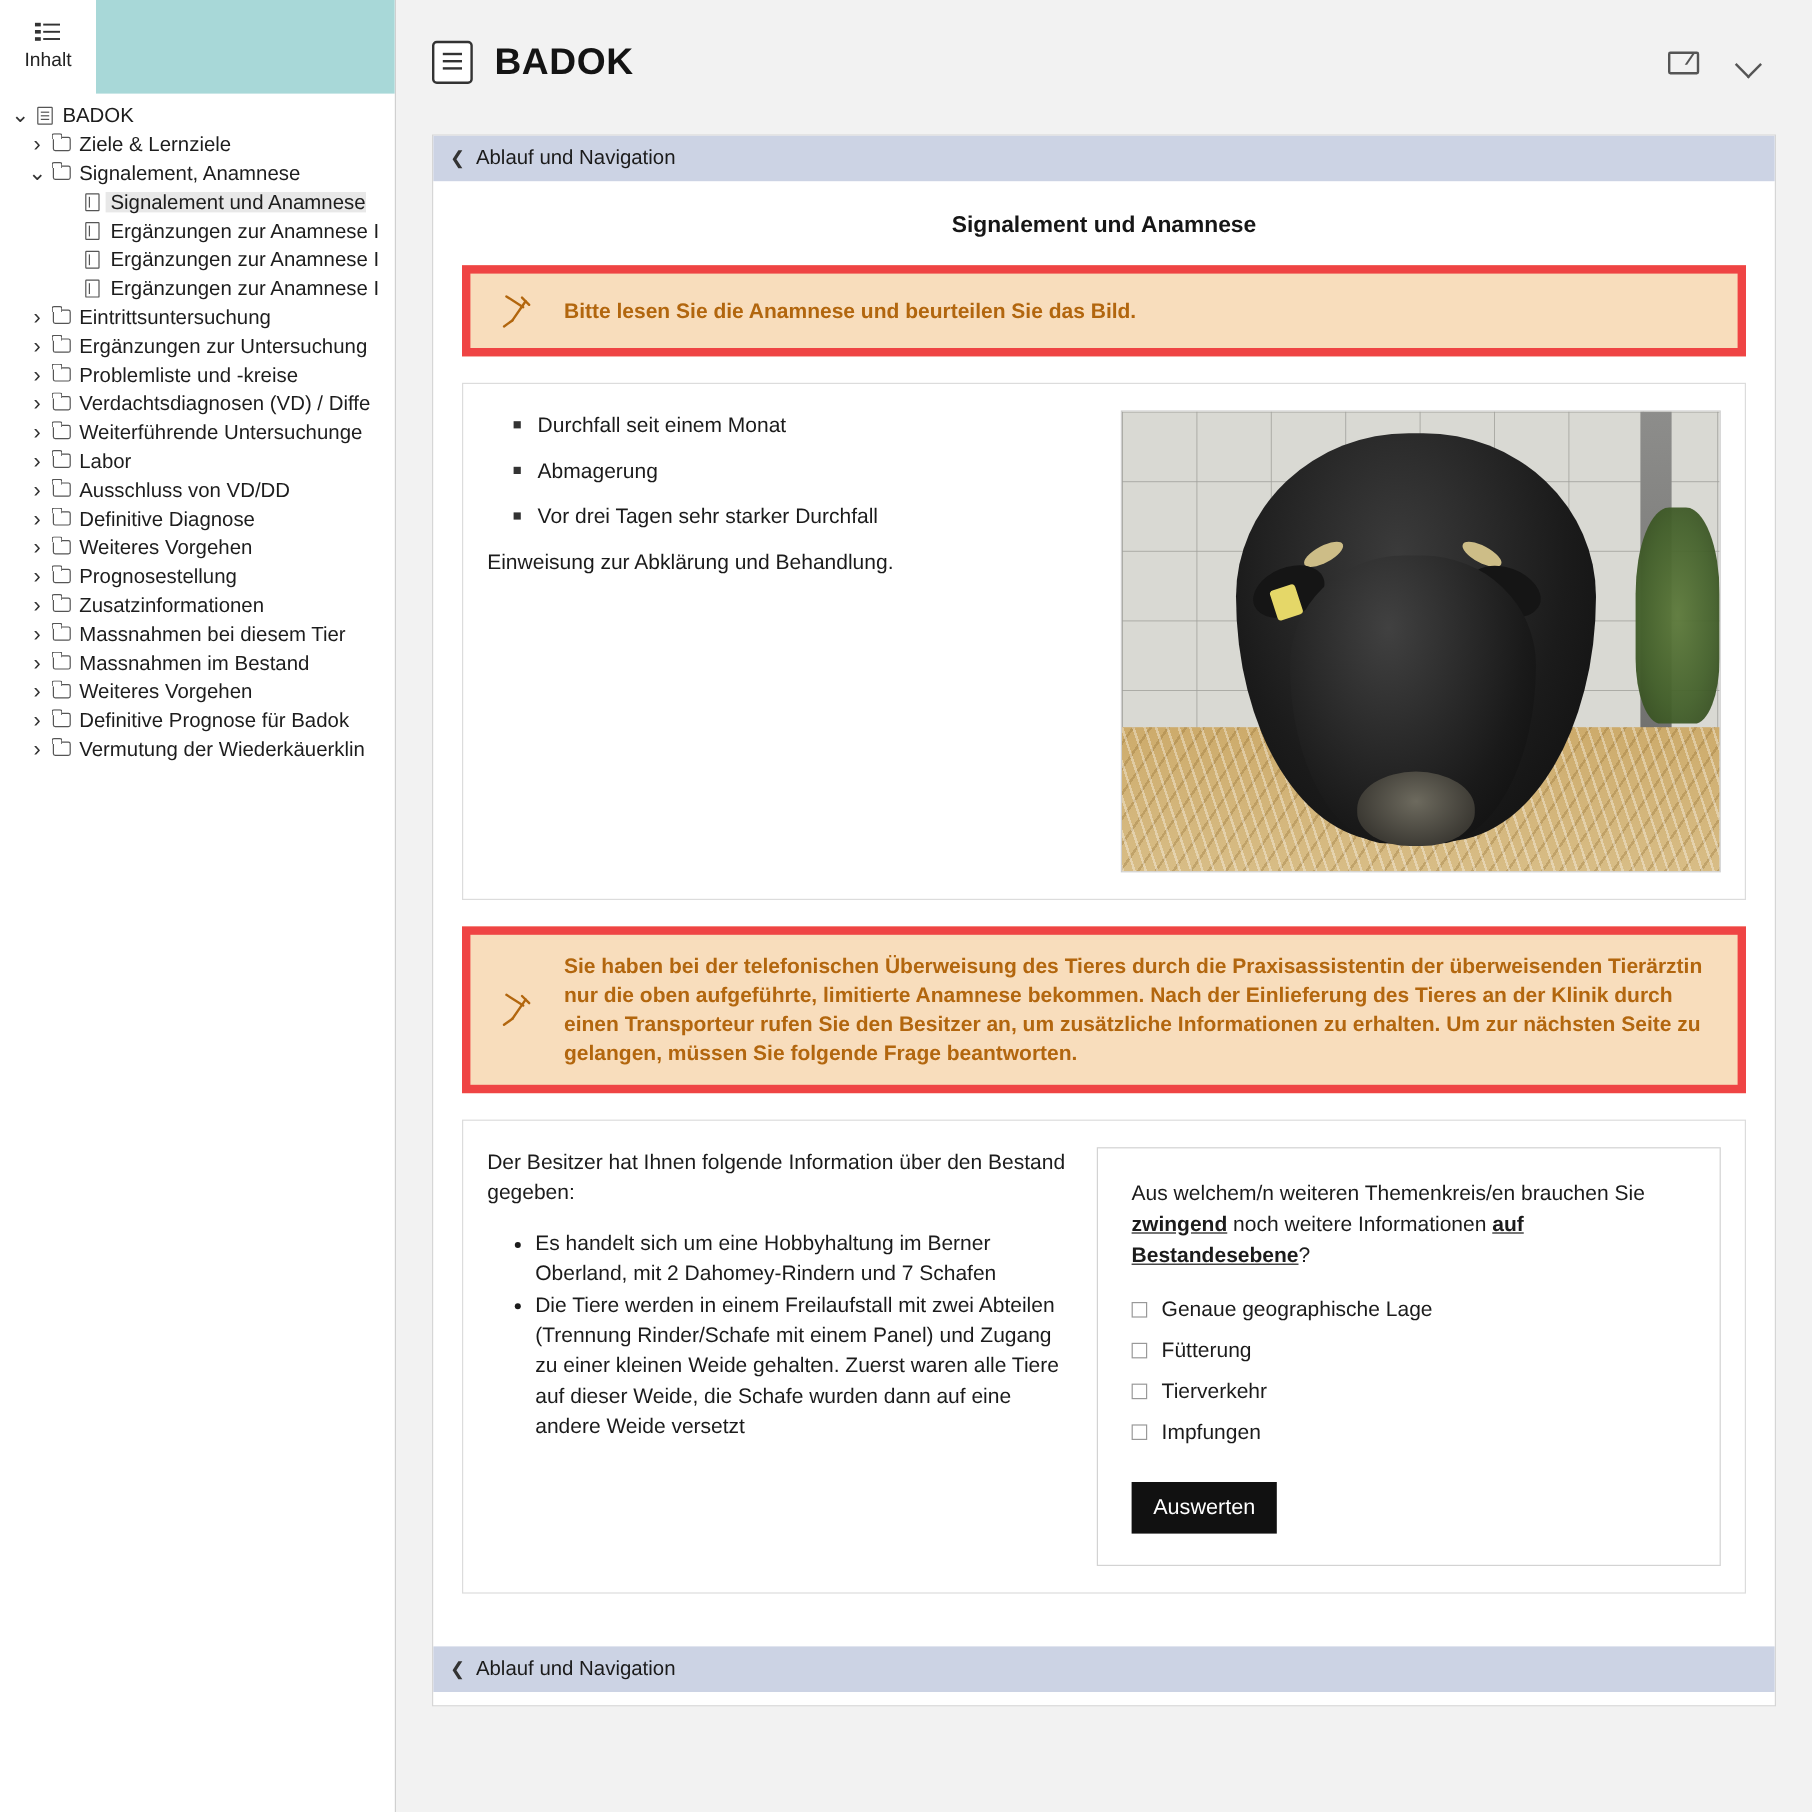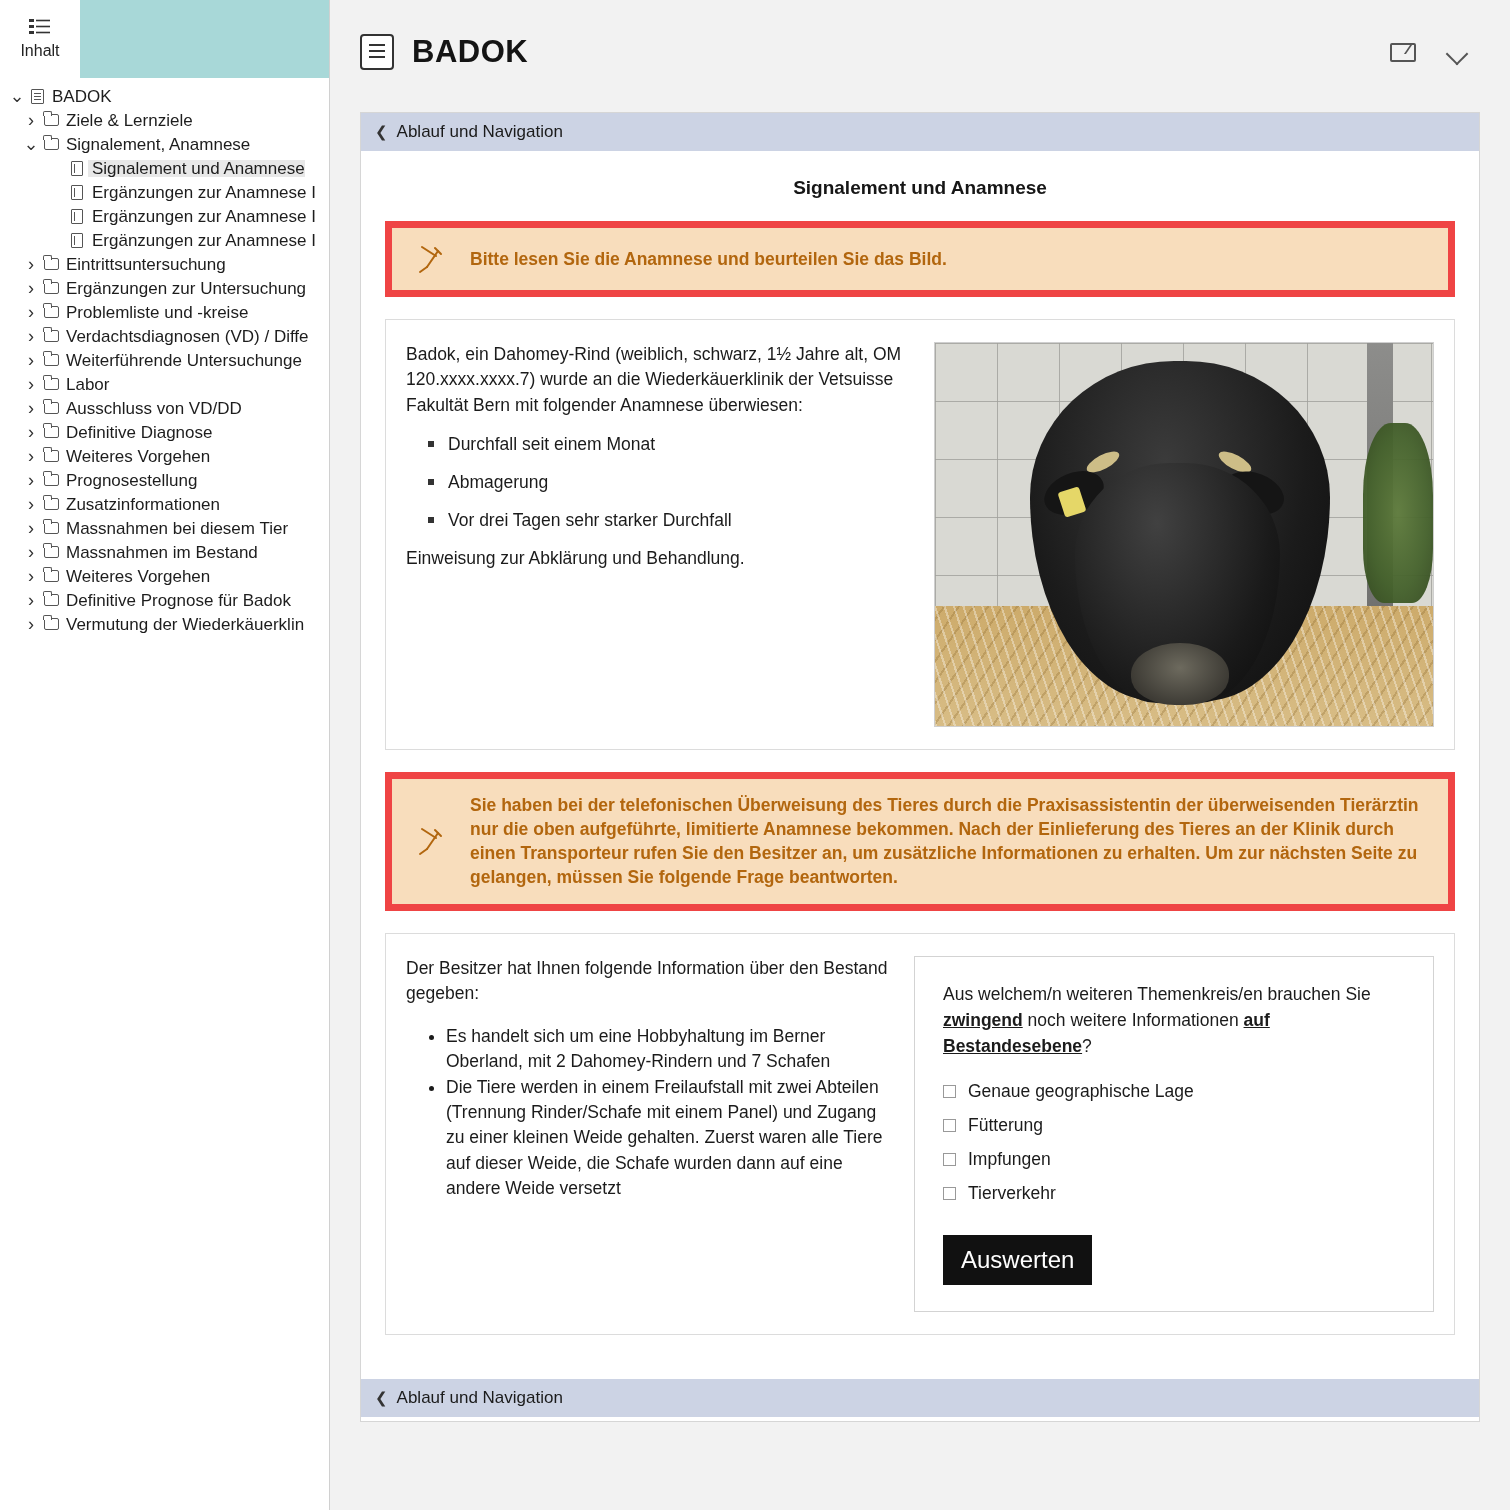--- a/index.html
+++ b/index.html
@@ -437,21 +437,21 @@
     width: 13px; height: 13px;
     border: 1px solid #999;
     background: #fff;
     flex: 0 0 13px;
   }
   .eval-btn {
     margin-top: 18px;
     background: #111111;
     color: #ffffff;
     border: none;
-    font-size: 24px;
+    font-size: 18px;
     padding: 11px 18px;
     font-family: "Liberation Sans", sans-serif;
     cursor: pointer;
   }
   .navbar.bottom { margin-top: 24px; }
 </style>
 </head>
 <body>
 
 <div class="app">
@@ -669,21 +669,20 @@
                 <path d="M24 9 L13 25"></path>
                 <path d="M13 25 L6 30"></path>
               </g>
             </svg>
           </div>
           <div class="ctext">Bitte lesen Sie die Anamnese und beurteilen Sie das Bild.</div>
         </div>
 
         <div class="card">
           <div class="txtcol">
-            <p>Badok, ein Dahomey-Rind (weiblich, schwarz, 1½ Jahre alt, OM 120.xxxx.xxxx.7) wurde an die Wiederkäuerklinik der Vetsuisse Fakultät Bern mit folgender Anamnese überwiesen:</p>
             <ul id="anamnese-bullets">
                 <li>Durchfall seit einem Monat</li>
                 <li>Abmagerung</li>
                 <li>Vor drei Tagen sehr starker Durchfall</li>
               </ul>
             <p>Einweisung zur Abklärung und Behandlung.</p>
           </div>
           <div class="photo">
             <div class="wall"></div>
             <div class="post"></div>
@@ -730,25 +729,25 @@
                 <label class="opt">
                   <span class="box"></span>
                   <span>Genaue geographische Lage</span>
                 </label>
                 <label class="opt">
                   <span class="box"></span>
                   <span>Fütterung</span>
                 </label>
                 <label class="opt">
                   <span class="box"></span>
-                  <span>Impfungen</span>
+                  <span>Tierverkehr</span>
                 </label>
                 <label class="opt">
                   <span class="box"></span>
-                  <span>Tierverkehr</span>
+                  <span>Impfungen</span>
                 </label>
               </div>
             <button class="eval-btn">Auswerten</button>
           </div>
         </div>
 
       </div>
 
       <div class="navbar bottom">
         <span class="nv-chev">❮</span>

